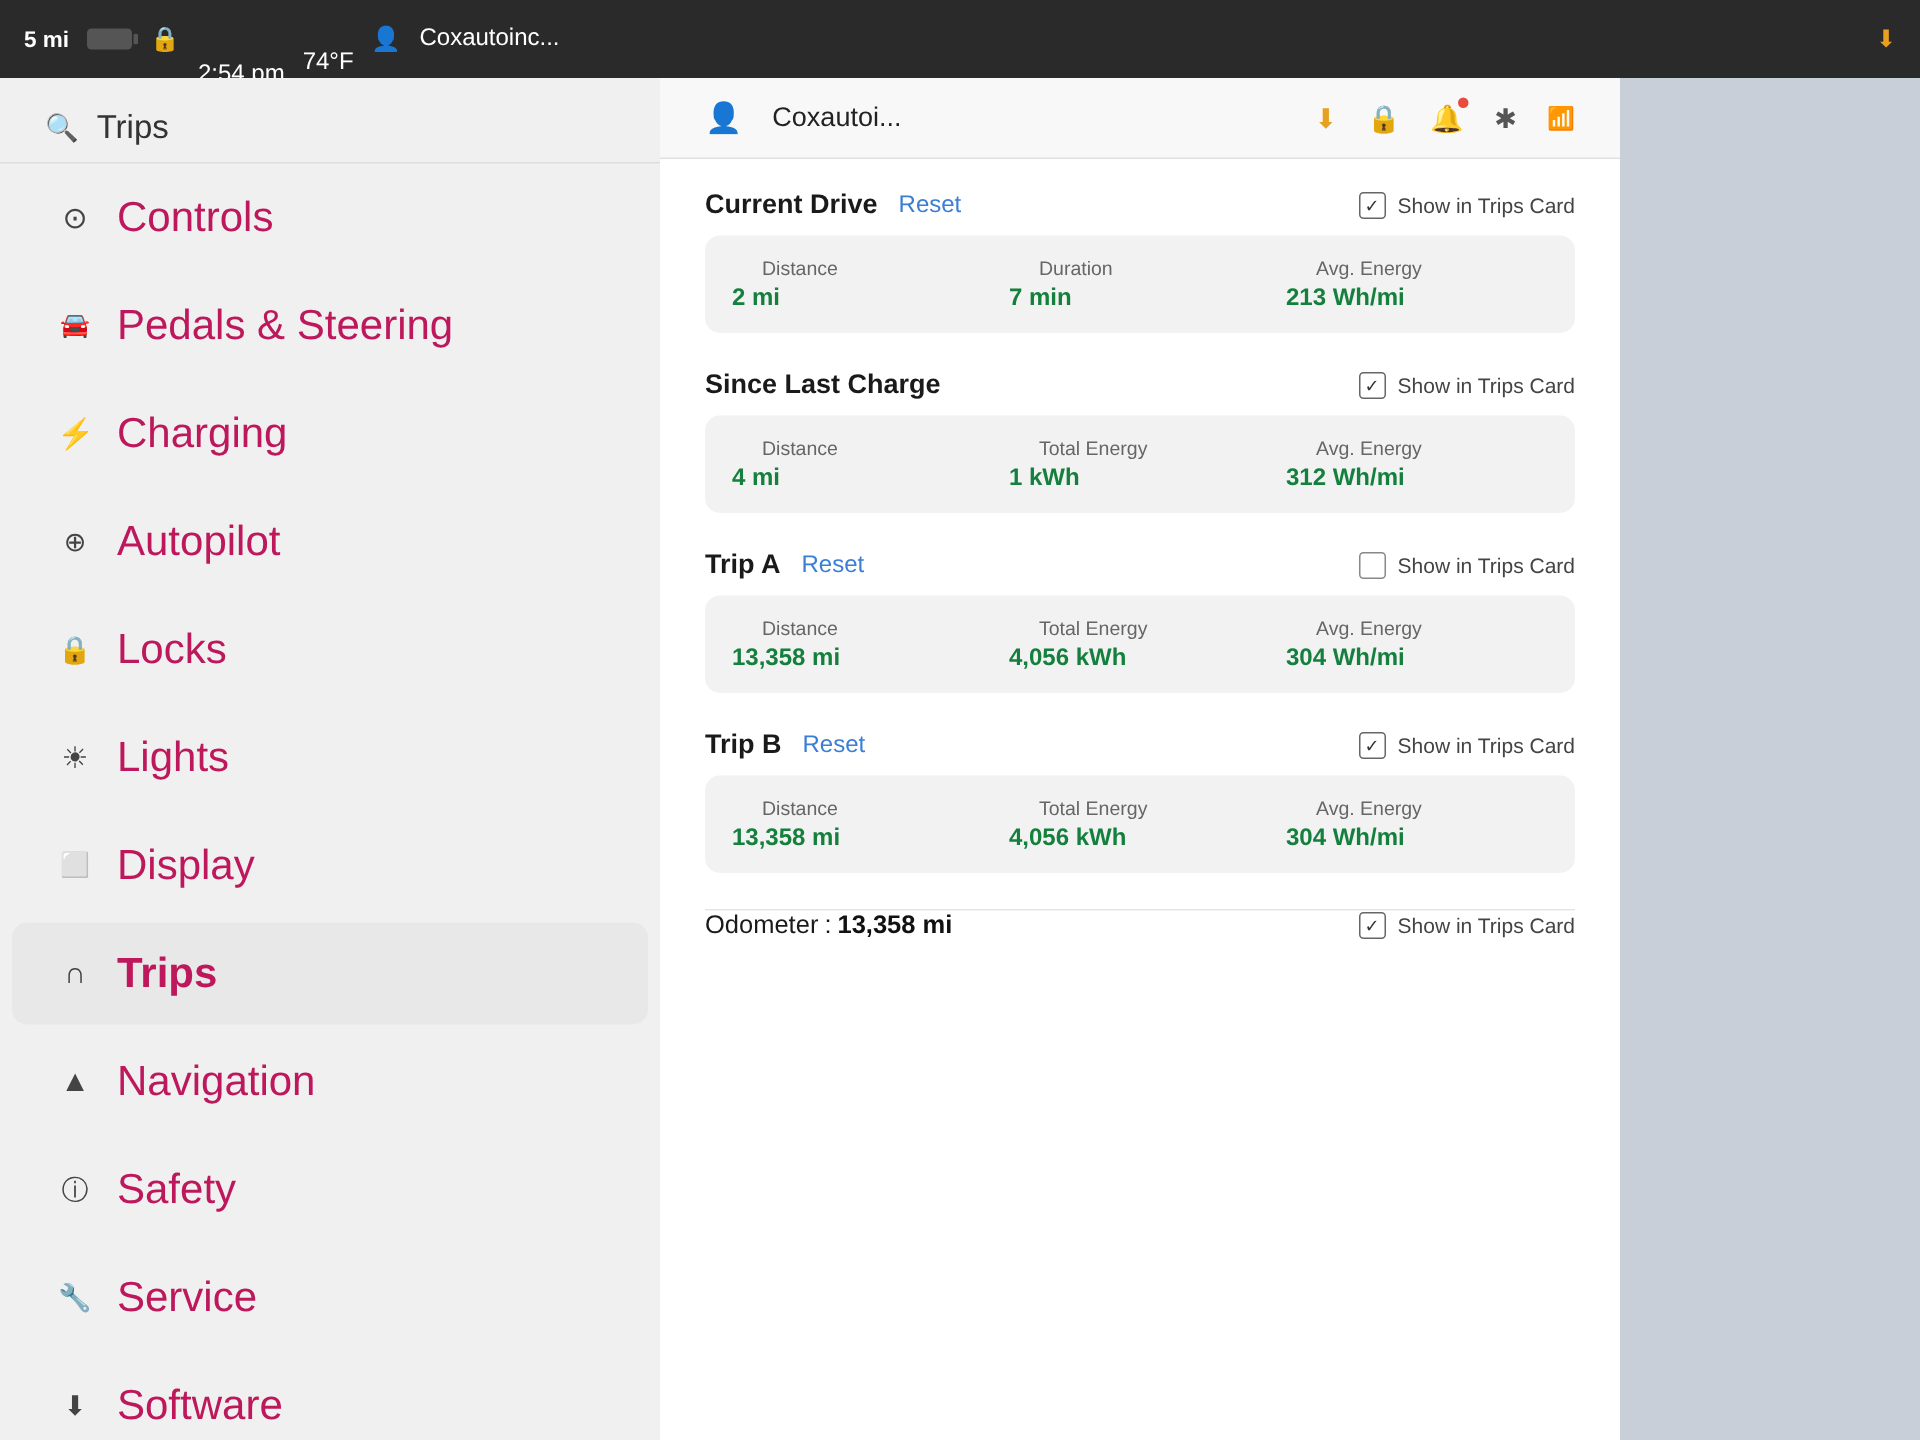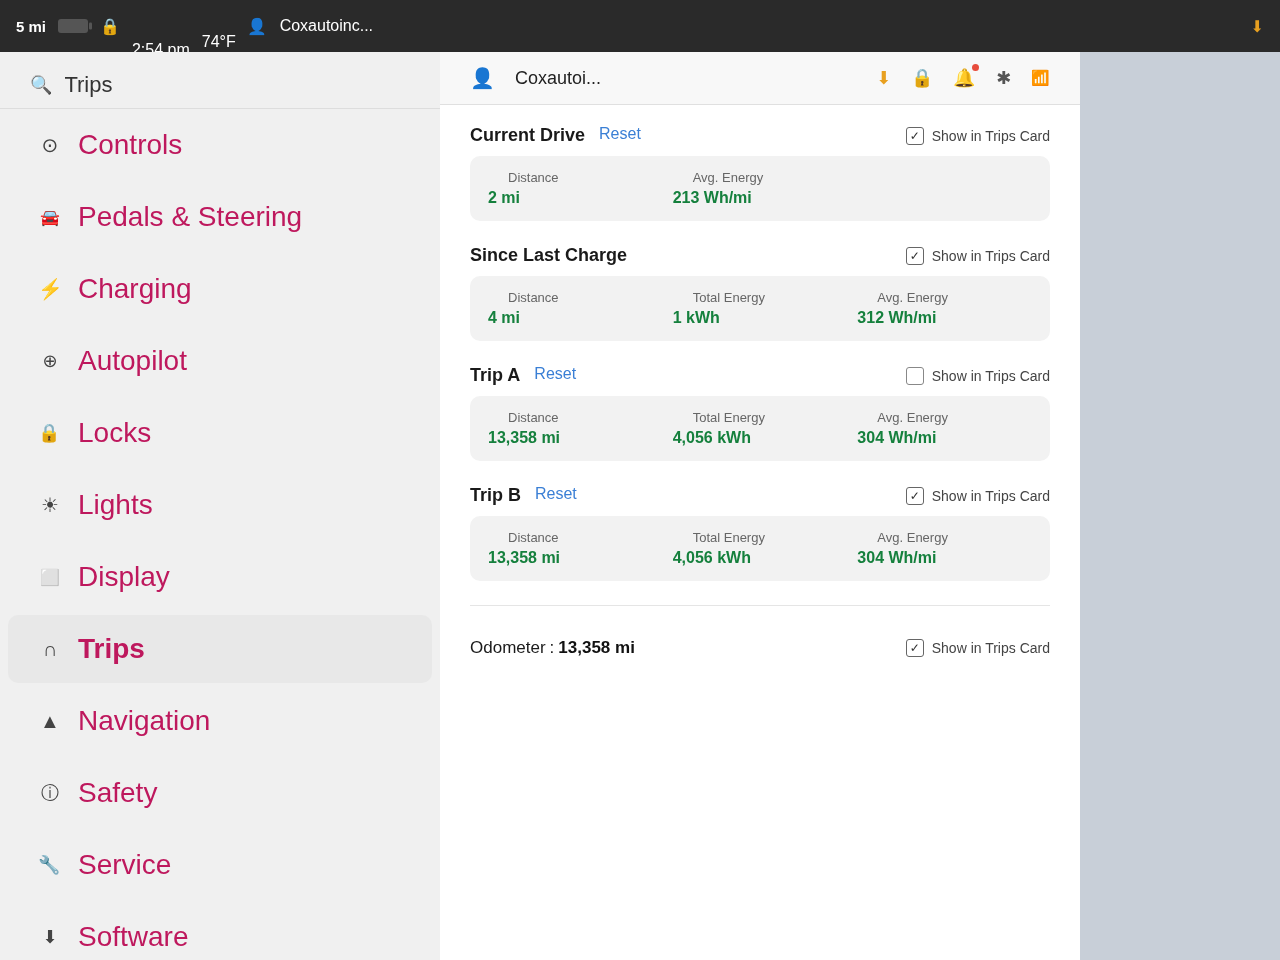--- a/index.html
+++ b/index.html
@@ -173,20 +173,21 @@
     .trips-content {
       padding: 20px 30px;
     }
 
     .trip-section {
       margin-bottom: 24px;
     }
 
     .trip-section-header {
       display: flex;
+      align-items: center;
       gap: 14px;
       margin-bottom: 10px;
     }
 
     .trip-section-title {
       font-size: 18px;
       color: #1a1a1a;
       font-weight: 600;
     }
 
@@ -244,21 +245,21 @@
 
     .trip-data-value {
       font-size: 16px;
       color: #15803d;
       font-weight: 600;
     }
 
     .odometer-row {
       display: flex;
       align-items: center;
-      padding: 32px 0;
+      padding: 0 0;
       border-top: 1px solid #e5e5e5;
       margin-top: 8px;
     }
 
     .odometer-text {
       font-size: 17px;
       color: #1a1a1a;
     }
 
     .odometer-value {
@@ -395,20 +396,24 @@
             <div class="checkbox-icon checked">✓</div>
             <span>Show in Trips Card</span>
           </div>
         </div>
         <div class="trip-data-grid">
           <div class="trip-data-cell">
             <div class="trip-data-label">Distance</div>
             <div class="trip-data-value">2 mi</div>
           </div>
           <div class="trip-data-cell">
+            <div class="trip-data-label">Duration</div>
+            <div class="trip-data-value">7 min</div>
+          </div>
+          <div class="trip-data-cell">
             <div class="trip-data-label">Avg. Energy</div>
             <div class="trip-data-value">213 Wh/mi</div>
           </div>
         </div>
       </div>
 
       <div class="trip-section">
         <div class="trip-section-header">
           <span class="trip-section-title">Since Last Charge</span>
           <div class="show-in-trips">

